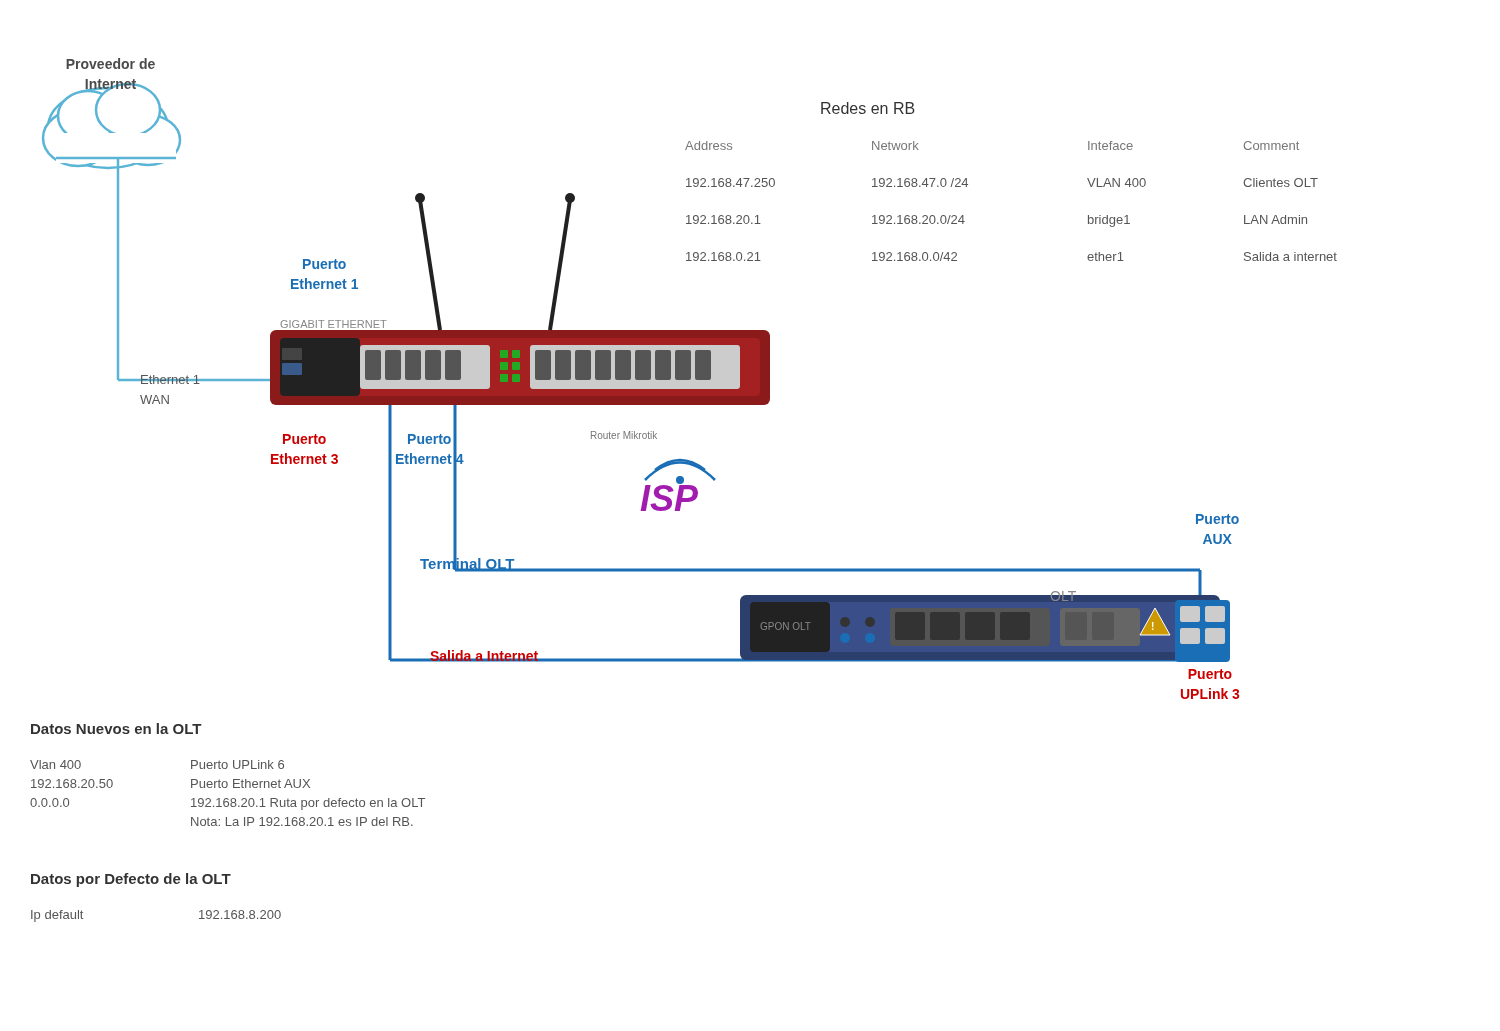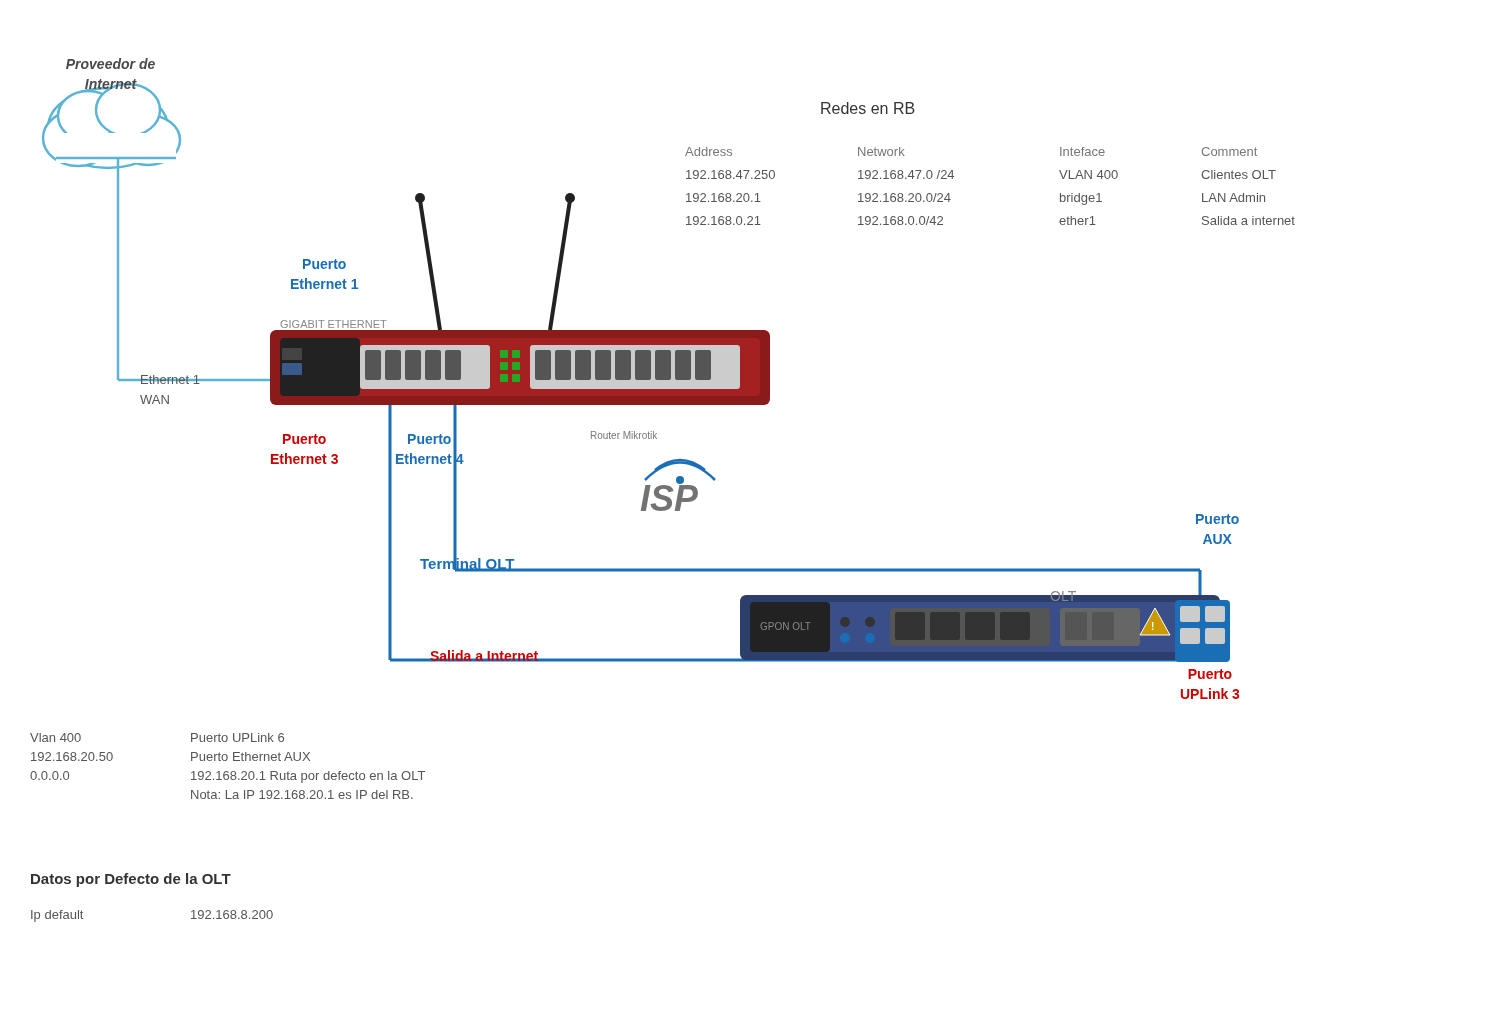--- a/index.html
+++ b/index.html
@@ -22,21 +22,20 @@
     .cloud-label {
       position: absolute;
       top: 55px;
       left: 38px;
       width: 145px;
       text-align: center;
       font-size: 14px;
       font-weight: 600;
       color: #4a4a4a;
       line-height: 1.4;
-      font-style: italic;
     }
 
     
     .eth1-wan-label {
       position: absolute;
       top: 370px;
       left: 140px;
       font-size: 13px;
       color: #555;
       line-height: 1.5;
@@ -142,42 +141,42 @@
       color: #cc0000;
     }
 
     
     .isp-label {
       position: absolute;
       top: 478px;
       left: 640px;
       font-size: 36px;
       font-weight: bold;
-      color: #737373;
+      color: #a21caf;
       font-style: italic;
     }
 
     
     .redes-title {
       position: absolute;
       top: 100px;
       left: 820px;
       font-size: 16px;
       font-weight: normal;
       color: #333;
     }
 
     
     .network-table {
       position: absolute;
-      top: 141px;
+      top: 135px;
       left: 680px;
       display: grid;
       grid-template-columns: 170px 200px 140px 200px;
-      gap: 2px;
+      gap: 16px;
       font-size: 13px;
     }
     .net-header {
       color: #777;
       font-weight: normal;
       padding: 3px 5px;
     }
     .net-cell {
       color: #555;
       padding: 3px 5px;
@@ -402,35 +401,36 @@
     <div class="net-cell">bridge1</div>
     <div class="net-cell">LAN Admin</div>
 
     <div class="net-cell">192.168.0.21</div>
     <div class="net-cell">192.168.0.0/42</div>
     <div class="net-cell">ether1</div>
     <div class="net-cell">Salida a internet</div>
   </div>
 
   <div class="bottom-info">
+    <div class="section-title">Datos Nuevos en  la OLT</div>
     <div style="height:10px;"></div>
     <div style="display:grid; grid-template-columns: 140px auto; gap: 4px 20px; font-size:13px; color:#555;">
       <div>Vlan 400</div>
       <div>Puerto UPLink 6</div>
       <div>192.168.20.50</div>
       <div>Puerto Ethernet AUX</div>
       <div>0.0.0.0</div>
       <div>192.168.20.1    Ruta  por defecto en la OLT</div>
       <div></div>
       <div>Nota: La IP 192.168.20.1 es IP del RB.</div>
     </div>
   </div>
 
   <div class="bottom-info2">
     <div class="section-title">Datos por Defecto de la OLT</div>
     <div style="height:10px;"></div>
-    <div style="display:grid; grid-template-columns: 140px auto; gap: 4px 20px; font-size:13px; color:#555;">
+    <div style="display:grid; grid-template-columns: 140px auto; gap: 4px 28px; font-size:13px; color:#555;">
       <div>Ip default</div>
       <div>192.168.8.200</div>
     </div>
   </div>
 
 </div>
 
 </body></html>

